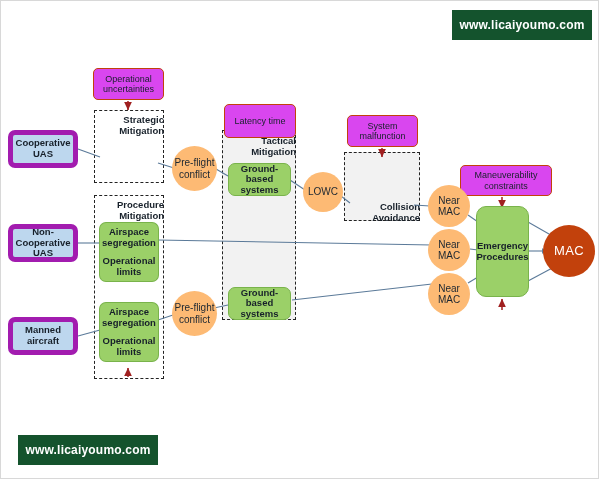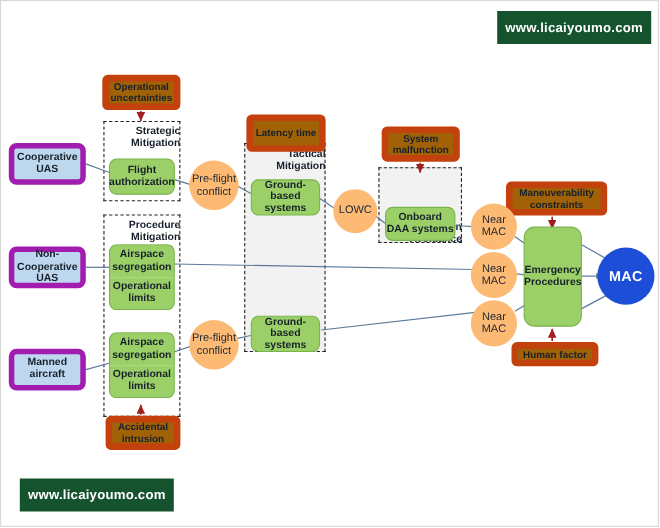--- a/index.html
+++ b/index.html
@@ -32,38 +32,38 @@
   
   .green{
     background:#92d050;
     background:#9bd068;
     border:1px solid #79b34b;
     border-radius:7px;
     font-size:9.5px;font-weight:bold;
   }
   
   .beige{
-    background:#a16207;
-    border:6px solid #c2410c;
+    background:#d946ef;
+    border:1px solid #c2410c;
     border-radius:5px;
-    font-size:9px;font-weight:bold;
+    font-size:9px;font-weight:normal;
   }
   
   .circle{
     background:#fdba74;
     border-radius:50%;
     font-size:10px;font-weight:normal;
     color:#1b2631;
   }
   
   .red{
-    background:#1d4ed8;
+    background:#c2410c;
     border-radius:50%;
     color:#ffffff;
-    font-size:13px;font-weight:bold;
+    font-size:13px;font-weight:normal;
     letter-spacing:.3px;
   }
 
   
   .group{
     position:absolute;
     border:1.6px dashed #222;
     box-sizing:border-box;
     background:transparent;
     z-index:1;
@@ -169,47 +169,43 @@
       <path d="M502,310 L502,299" marker-end="url(#ar-red)"></path>
     </g>
   </svg>
 
   <div class="node blue" style="left:8px;top:130px;width:70px;height:38px;">Cooperative UAS</div>
 
   <div class="node blue" style="left:8px;top:224px;width:70px;height:38px;">Non-Cooperative UAS</div>
 
   <div class="node blue" style="left:8px;top:317px;width:70px;height:38px;">Manned aircraft</div>
 
-  <div class="node green" style="left:99px;top:144px;width:60px;height:33px;">Flight authorization</div>
 
   <div class="node green" style="left:99px;top:222px;width:60px;height:30px;border-bottom-left-radius:0;border-bottom-right-radius:0;border-bottom:none;">Airspace segregation</div>
   <div class="node green" style="left:99px;top:252px;width:60px;height:30px;border-top-left-radius:0;border-top-right-radius:0;border-top:none;">Operational limits</div>
 
   <div class="node green" style="left:99px;top:302px;width:60px;height:30px;border-bottom-left-radius:0;border-bottom-right-radius:0;border-bottom:none;">Airspace segregation</div>
   <div class="node green" style="left:99px;top:332px;width:60px;height:30px;border-top-left-radius:0;border-top-right-radius:0;border-top:none;">Operational limits</div>
 
   <div class="node green" style="left:228px;top:163px;width:63px;height:33px;">Ground-based systems</div>
 
   <div class="node green" style="left:228px;top:287px;width:63px;height:33px;">Ground-based systems</div>
 
-  <div class="node green" style="left:350px;top:188px;width:64px;height:31px;">Onboard DAA systems</div>
 
   <div class="node green" style="left:476px;top:206px;width:53px;height:91px;border-radius:10px;">Emergency Procedures</div>
 
   <div class="node beige" style="left:93px;top:68px;width:71px;height:32px;">Operational uncertainties</div>
 
-  <div class="node beige" style="left:96px;top:378px;width:68px;height:31px;">Accidental intrusion</div>
 
   <div class="node beige" style="left:224px;top:104px;width:72px;height:34px;">Latency time</div>
 
   <div class="node beige" style="left:347px;top:115px;width:71px;height:32px;">System malfunction</div>
 
   <div class="node beige" style="left:460px;top:165px;width:92px;height:31px;">Maneuverability constraints</div>
 
-  <div class="node beige" style="left:465px;top:311px;width:79px;height:22px;">Human factor</div>
 
   <div class="node circle" style="left:172px;top:146px;width:45px;height:45px;">Pre-flight conflict</div>
 
   <div class="node circle" style="left:172px;top:291px;width:45px;height:45px;">Pre-flight conflict</div>
 
   <div class="node circle" style="left:303px;top:172px;width:40px;height:40px;">LOWC</div>
 
   <div class="node circle" style="left:428px;top:185px;width:42px;height:42px;">Near MAC</div>
 
   <div class="node circle" style="left:428px;top:229px;width:42px;height:42px;">Near MAC</div>

